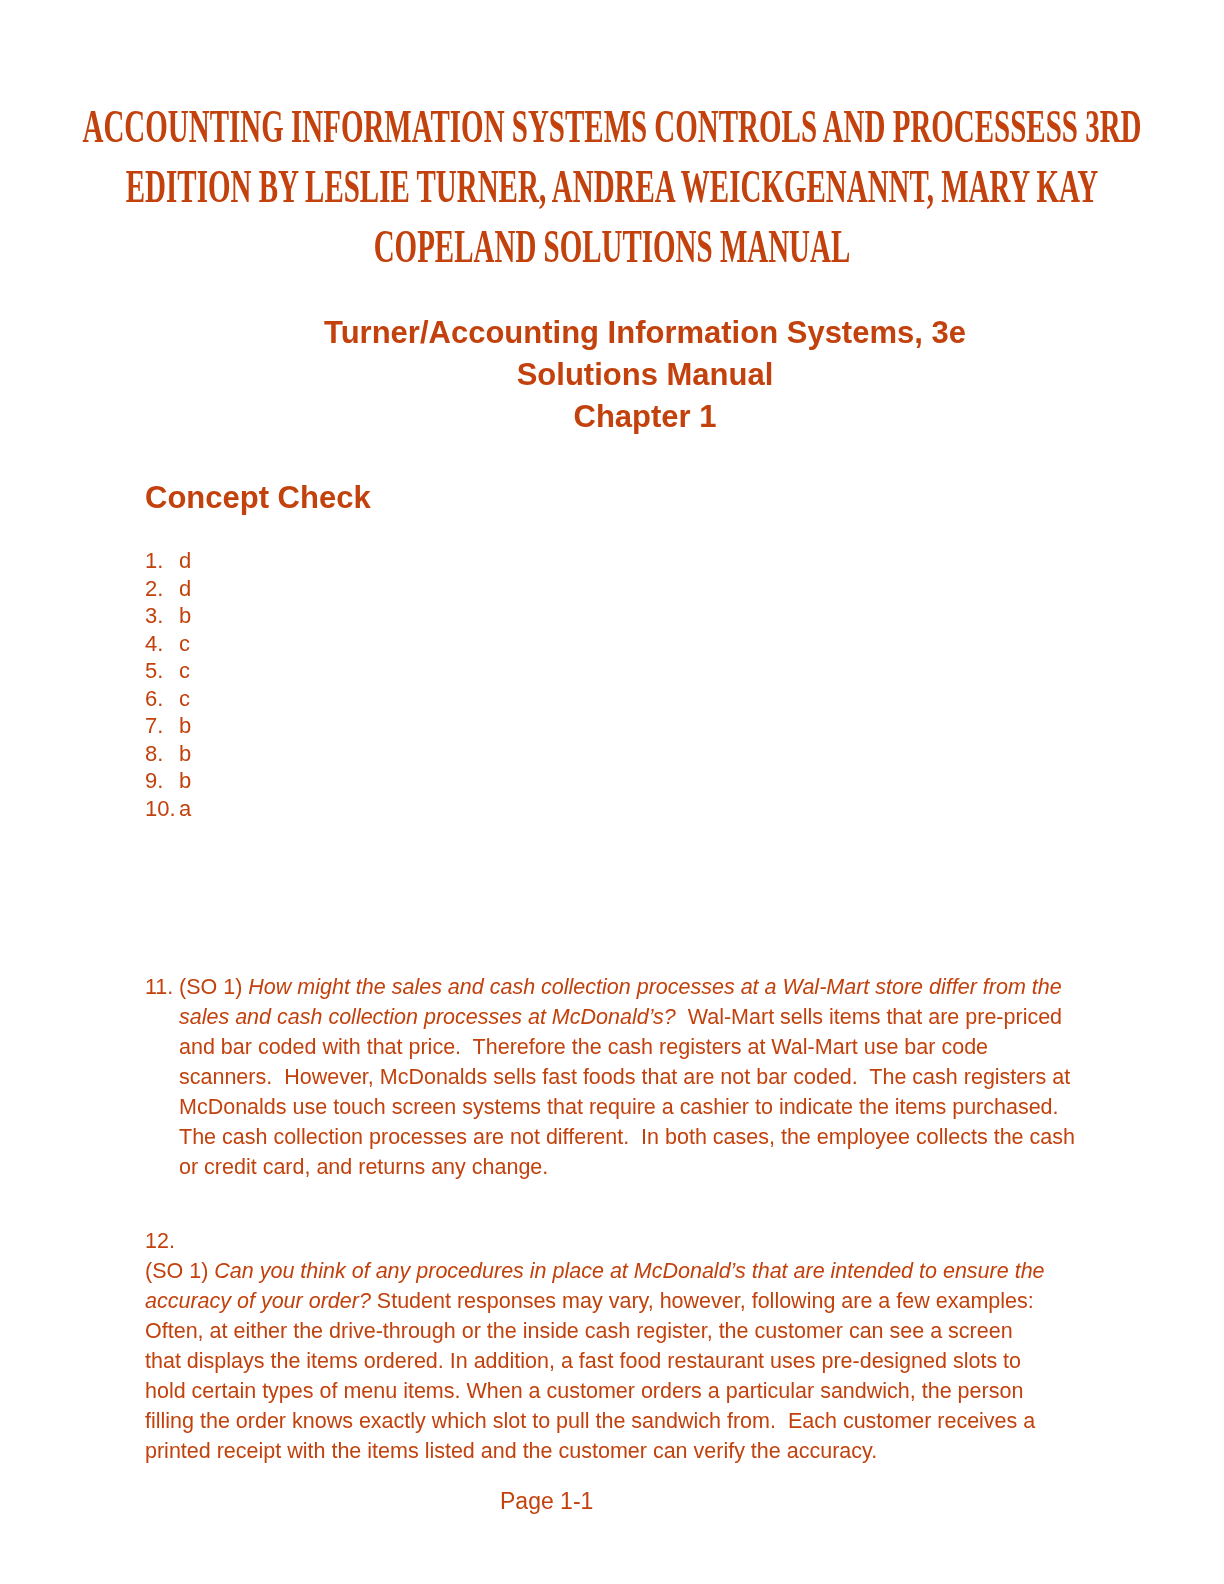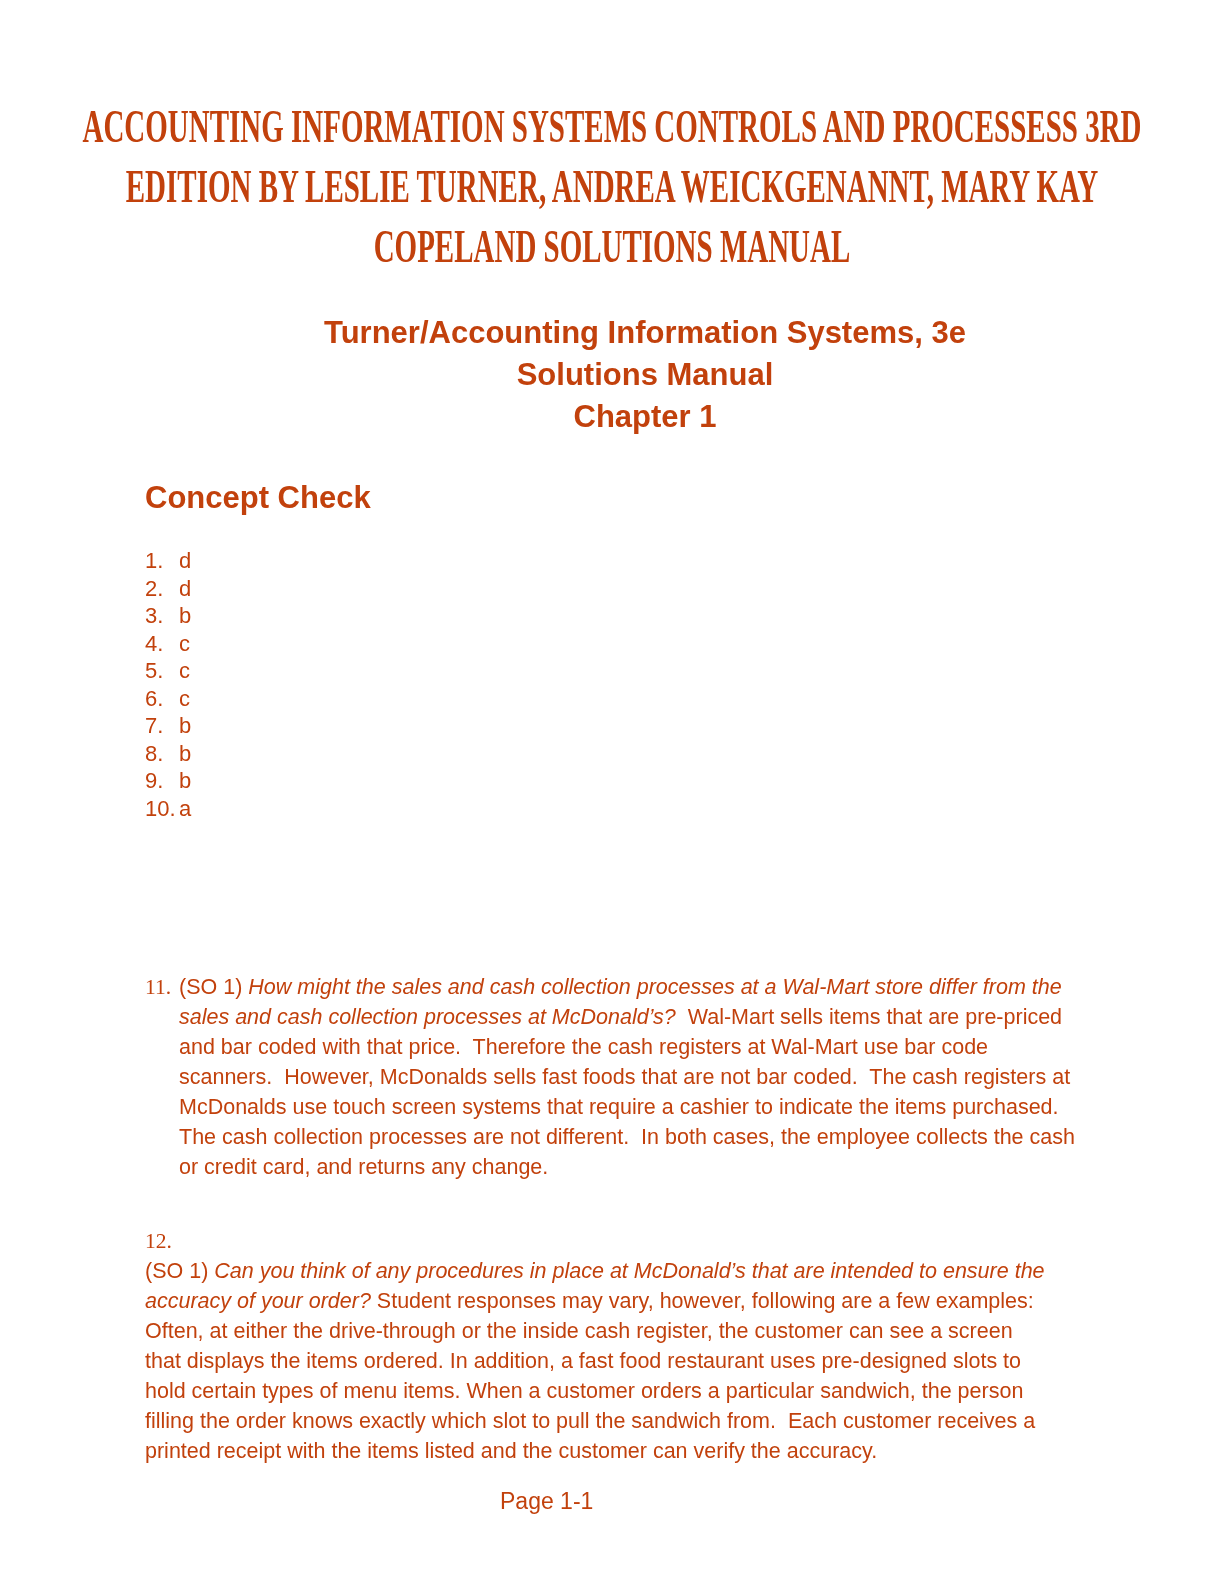--- a/index.html
+++ b/index.html
@@ -65,21 +65,21 @@
 
   .q-item {
     position: absolute;
     left: 145px;
     display: flex;
     font-size: 21.5px;
     line-height: 30px;
   }
   .q-11 { top: 972px; }
   .q-12 { top: 1226px; flex-direction: column; }
-  .q-num { width: 34px; flex: none; font-family: Liberation Serif, serif; }
+  .q-num { width: 34px; flex: none; }
   .q-body { width: 908px; white-space: pre-wrap; }
   .q-question { font-style: italic; }
 
   .page-footer {
     position: absolute;
     top: 1487px;
     left: 500px;
     font-size: 23px;
     line-height: 28px;
   }

